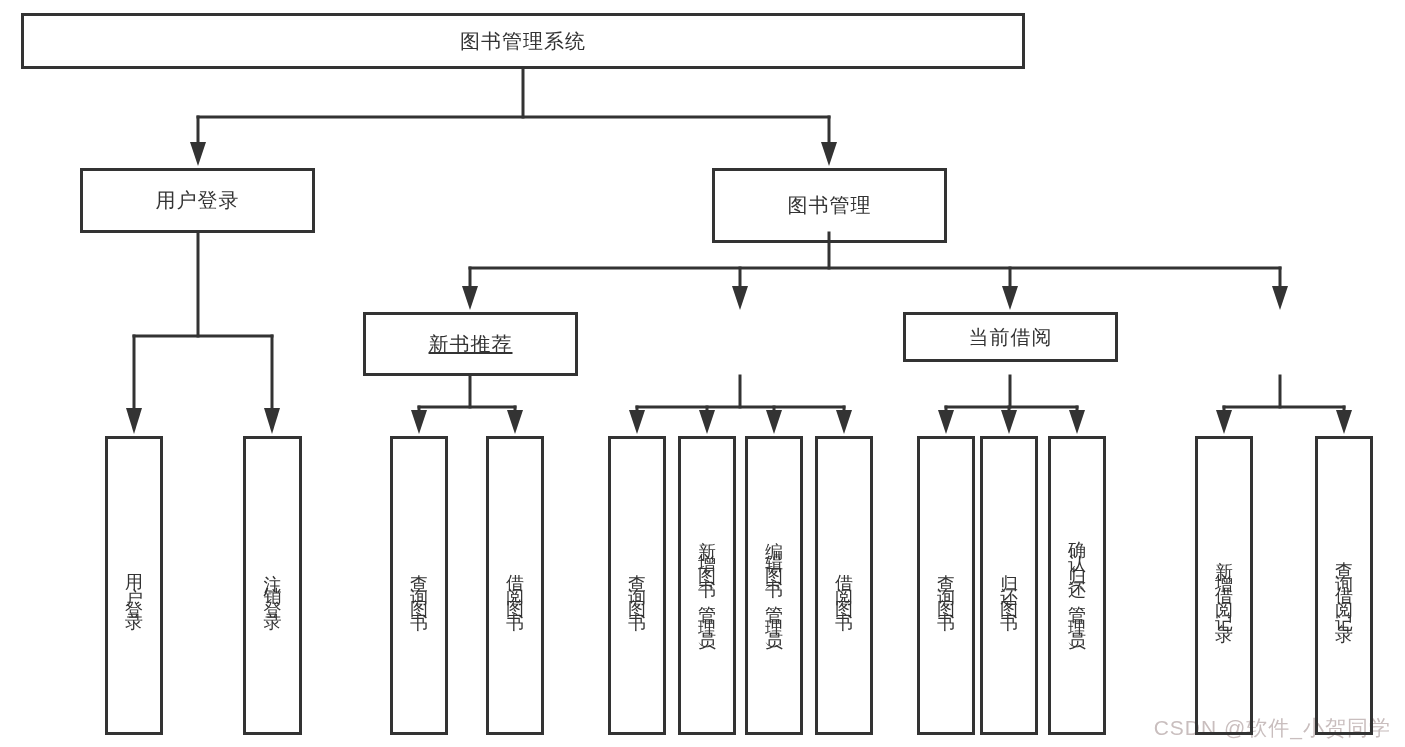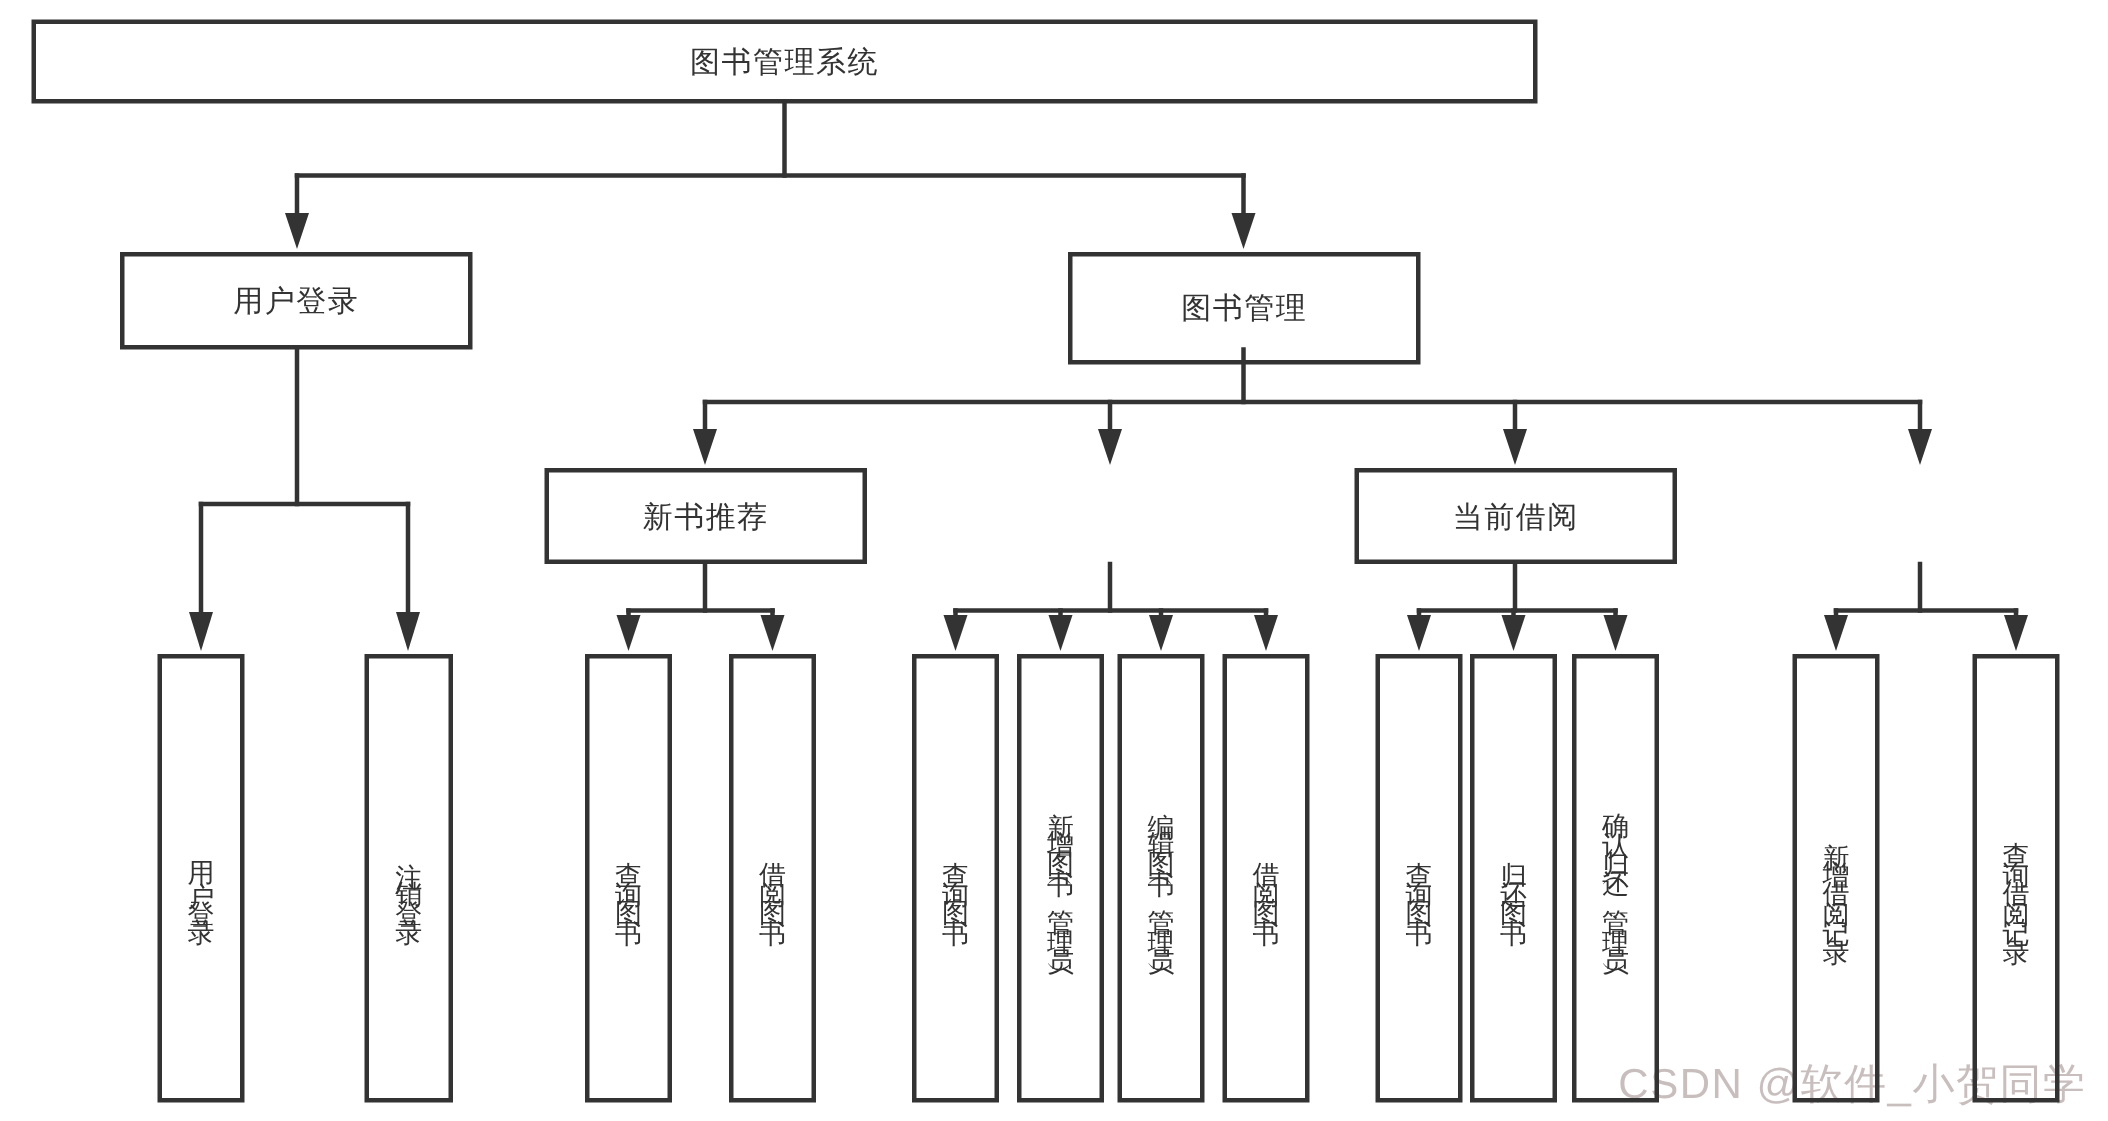--- a/index.html
+++ b/index.html
@@ -54,21 +54,21 @@
     letter-spacing: 13px;
     color: #333333;
     white-space: nowrap;
   }
   
   .watermark {
     position: absolute;
     right: 14px;
     bottom: 5px;
     z-index: 1;
-    font-size: 28px;
+    font-size: 21px;
     color: #c9bebe;
     letter-spacing: 1px;
     white-space: nowrap;
     margin-left: 27px;
   }
 </style>
 </head>
 <body>
 
 <div id="canvas">
@@ -146,24 +146,24 @@
     <span>图书管理系统</span>
   </div>
 
   <div class="node" style="left:80px; top:168px; width:235px; height:65px;">
     <span>用户登录</span>
   </div>
   <div class="node" style="left:712px; top:168px; width:235px; height:75px;">
     <span>图书管理</span>
   </div>
 
-  <div class="node" style="left:363px; top:312px; width:215px; height:64px;">
+  <div class="node" style="left:363px; top:312px; width:215px; height:64px;text-decoration:underline;">
     <span>新书推荐</span>
   </div>
-  <div class="node" style="left:903px; top:312px; width:215px; height:64px;">
+  <div class="node" style="left:903px; top:312px; width:215px; height:50px;">
     <span>当前借阅</span>
   </div>
 
   <div class="leaf" style="left:105px; width:58px;">
     <span>用户登录</span>
   </div>
   <div class="leaf" style="left:243px; width:59px;">
     <span>注销登录</span>
   </div>
 

